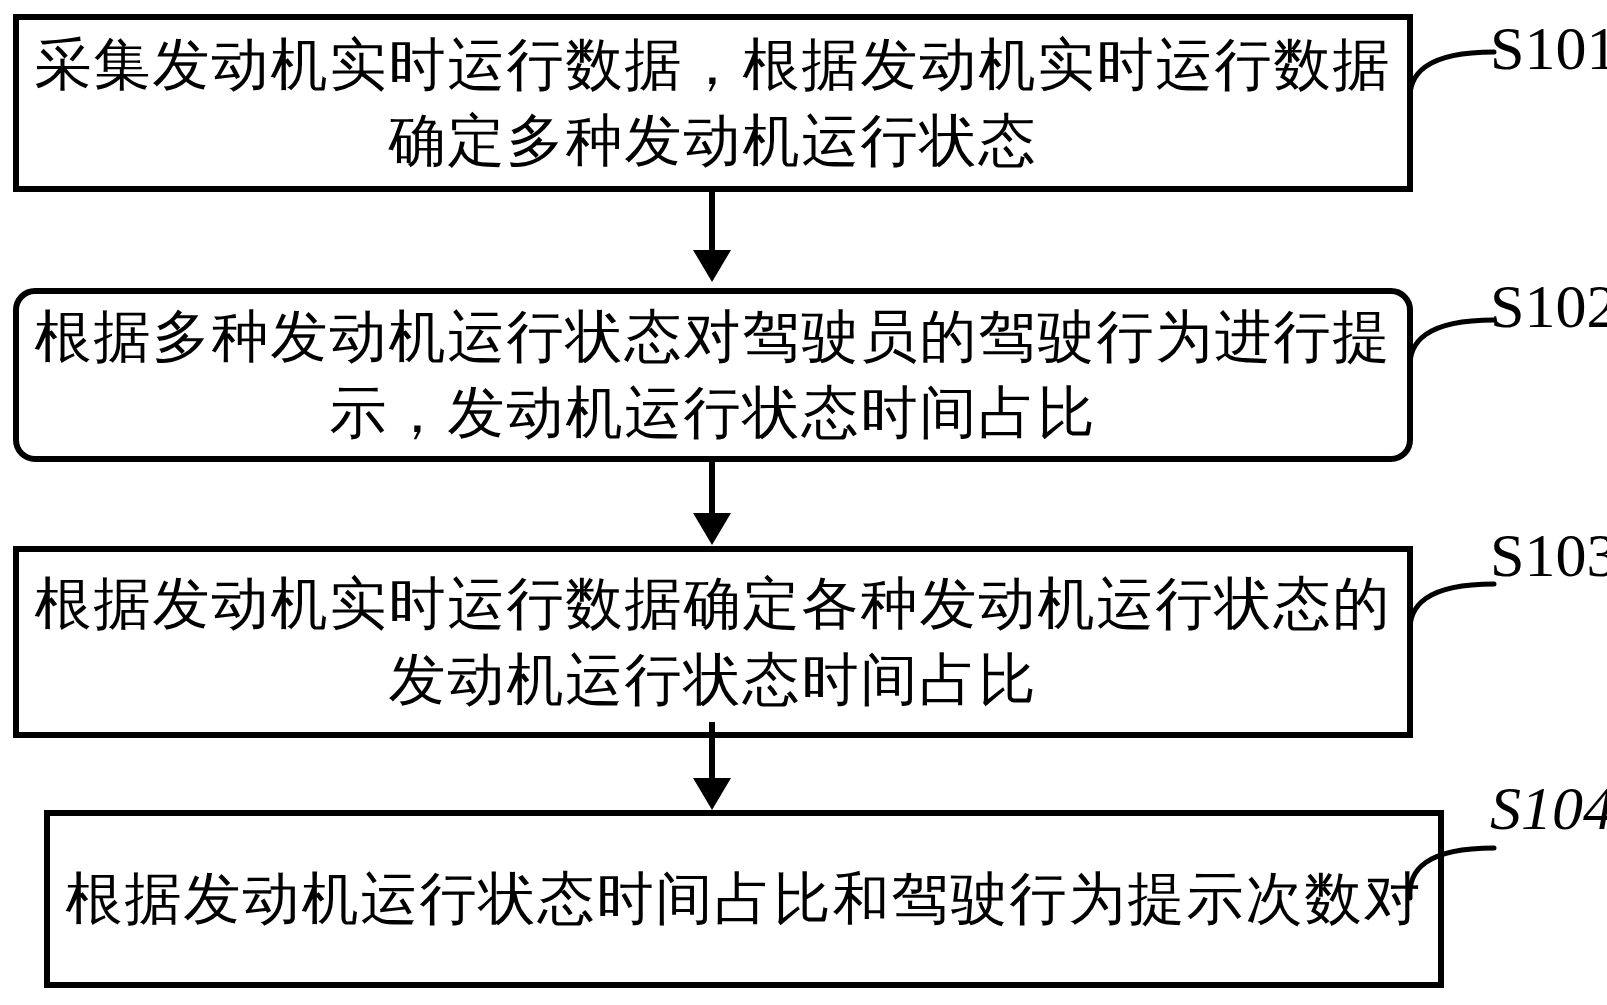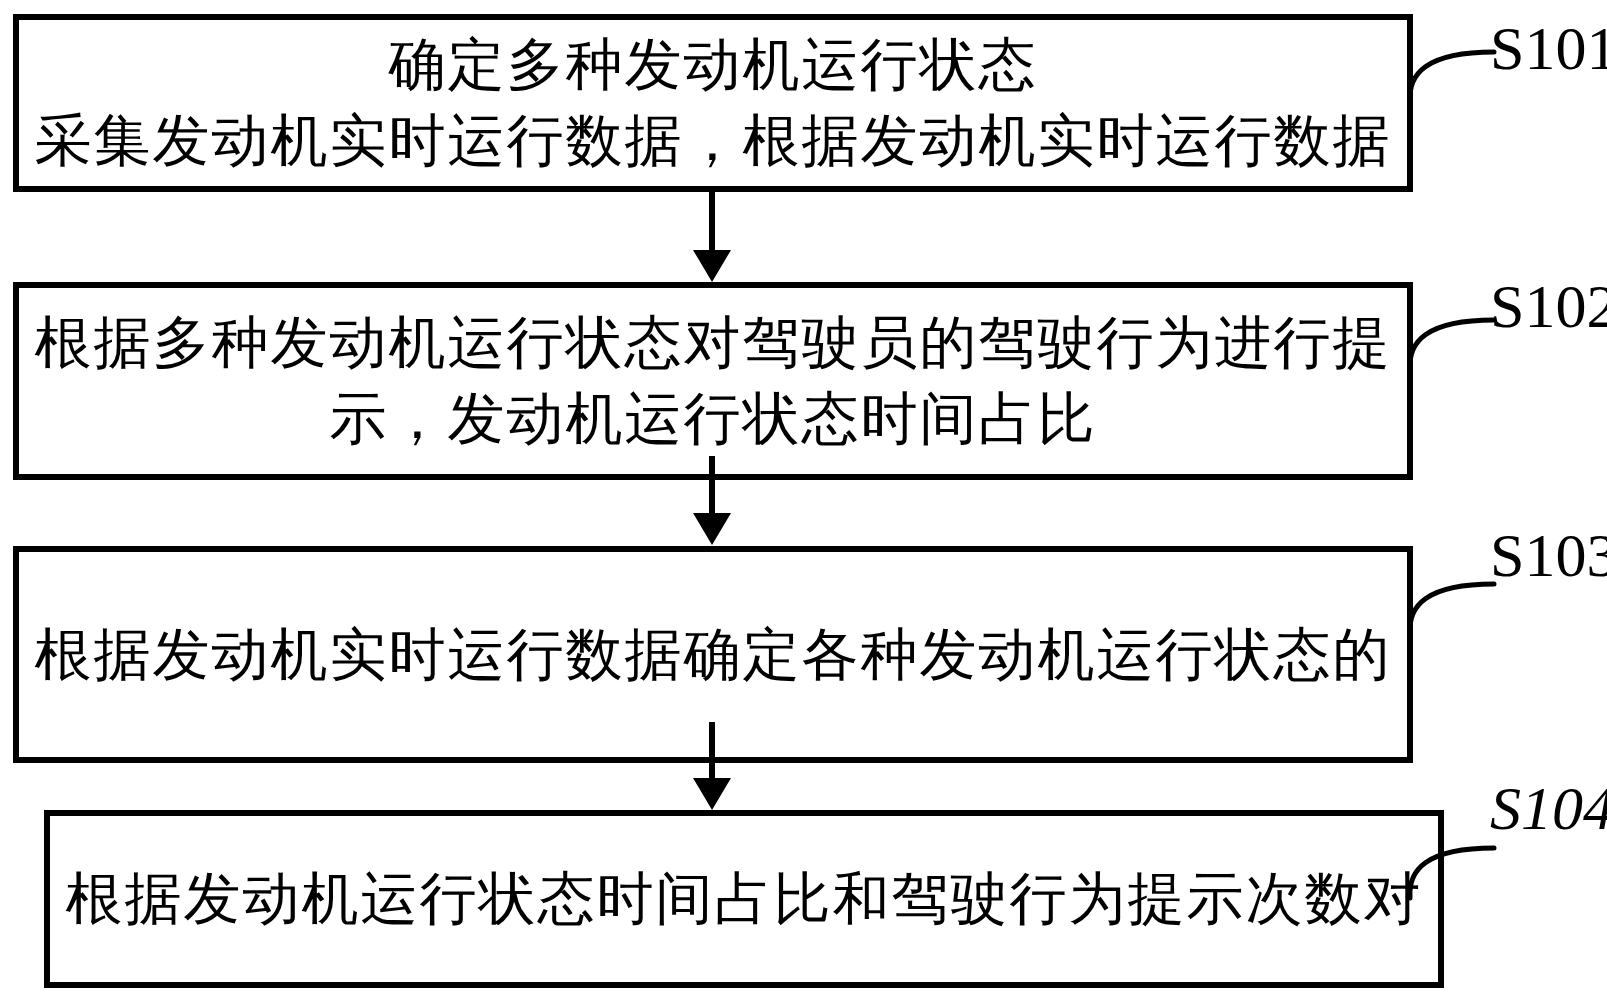--- a/index.html
+++ b/index.html
@@ -23,22 +23,22 @@
     border: 6px solid #000000;
     box-sizing: border-box;
     background: #ffffff;
     display: flex;
     flex-direction: column;
     justify-content: center;
     align-items: center;
     text-align: center;
   }
   .box-1 { top: 14px;  height: 178px; }
-  .box-2 { top: 282px; height: 198px; }
-  .box-3 { top: 546px; height: 217px; }
+  .box-2 { top: 288px; height: 174px; border-radius: 22px; }
+  .box-3 { top: 546px; height: 192px; }
   .box-4 { top: 810px; height: 178px; margin-left: 31px; }
   .step-text {
     font-size: 57px;
     line-height: 76px;
     letter-spacing: 2px;
     font-weight: 500;
     white-space: nowrap;
   }
   .step-line { display: block; }
   .arrow-line {
@@ -86,41 +86,42 @@
   .label-3 { top: 527px; }
   .label-4 { top: 780px; font-style: italic; }
 </style>
 </head>
 <body>
 
 <div class="stage">
 
   <div class="flow-box box-1">
     <div class="step-text">
+      <span class="step-line">采集发动机实时运行数据，根据发动机实时运行数据</span>
       <span class="step-line">确定多种发动机运行状态</span>
-      <span class="step-line">采集发动机实时运行数据，根据发动机实时运行数据</span>
     </div>
   </div>
 
   <div class="arrow-line line-1"></div>
   <div class="arrow-head head-1"></div>
 
   <div class="flow-box box-2">
     <div class="step-text">
       <span class="step-line">根据多种发动机运行状态对驾驶员的驾驶行为进行提</span>
       <span class="step-line">示，发动机运行状态时间占比</span>
     </div>
   </div>
 
   <div class="arrow-line line-2"></div>
   <div class="arrow-head head-2"></div>
 
   <div class="flow-box box-3">
     <div class="step-text">
       <span class="step-line">根据发动机实时运行数据确定各种发动机运行状态的</span>
+      <span class="step-line">发动机运行状态时间占比</span>
     </div>
   </div>
 
   <div class="arrow-line line-3"></div>
   <div class="arrow-head head-3"></div>
 
   <div class="flow-box box-4">
     <div class="step-text">
       <span class="step-line">根据发动机运行状态时间占比和驾驶行为提示次数对</span>
     </div>

